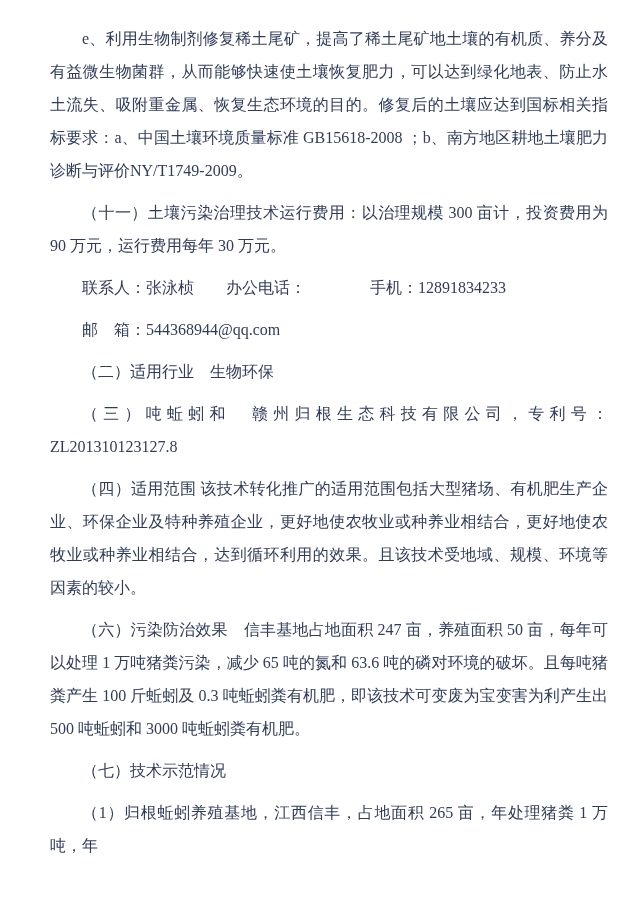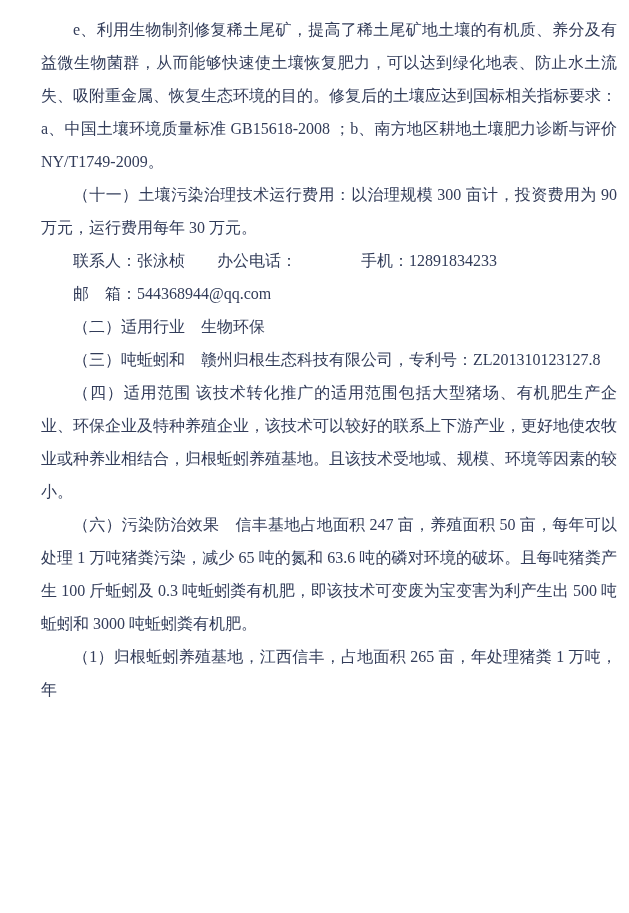--- a/index.html
+++ b/index.html
@@ -14,37 +14,38 @@
     box-sizing: border-box;
     background: #ffffff;
     padding: 13px 12px 0 41px;
     font-family: "Liberation Serif", "DejaVu Serif", serif;
     color: #323c59;
     font-size: 16px;
     line-height: 33px;
     overflow: hidden;
   }
   .page p {
-    margin: 0;
+    margin: 9px;
     text-indent: 2em;
     text-align: justify;
   }
   .heading {
     font-weight: bold;
     font-family: "Liberation Sans", "DejaVu Sans", sans-serif;
     letter-spacing: 0.5px;
   }
 </style>
 </head>
 <body>
 
 <div class="page">
   <p>e、利用生物制剂修复稀土尾矿，提高了稀土尾矿地土壤的有机质、养分及有益微生物菌群，从而能够快速使土壤恢复肥力，可以达到绿化地表、防止水土流失、吸附重金属、恢复生态环境的目的。修复后的土壤应达到国标相关指标要求：a、中国土壤环境质量标准 GB15618-2008 ；b、南方地区耕地土壤肥力诊断与评价NY/T1749-2009。</p>
   <p>（十一）土壤污染治理技术运行费用：以治理规模 300 亩计，投资费用为 90 万元，运行费用每年 30 万元。</p>
   <p>联系人：张泳桢　　办公电话：　　　　手机：12891834233</p>
   <p>邮　箱：544368944@qq.com</p>
   <p>（二）适用行业　生物环保</p>
   <p>（三）吨蚯蚓和　赣州归根生态科技有限公司，专利号：ZL201310123127.8</p>
-  <p>（四）适用范围 该技术转化推广的适用范围包括大型猪场、有机肥生产企业、环保企业及特种养殖企业，该技术可以较好的联系上下游产业，更好地使农牧业或种养业相结合，归根蚯蚓养殖基地。且该技术受地域、规模、环境等因素的较小。</p>
+  <p>（四）适用范围 该技术转化推广的适用范围包括大型猪场、有机肥生产企业、环保企业及特种养殖企业，更好地使农牧业或种养业相结合，更好地使农牧业或种养业相结合，达到循环利用的效果。且该技术受地域、规模、环境等因素的较小。</p>
   <p>（六）污染防治效果　信丰基地占地面积 247 亩，养殖面积 50 亩，每年可以处理 1 万吨猪粪污染，减少 65 吨的氮和 63.6 吨的磷对环境的破坏。且每吨猪粪产生 100 斤蚯蚓及 0.3 吨蚯蚓粪有机肥，即该技术可变废为宝变害为利产生出 500 吨蚯蚓和 3000 吨蚯蚓粪有机肥。</p>
+  <p>（七）技术示范情况</p>
   <p>（1）归根蚯蚓养殖基地，江西信丰，占地面积 265 亩，年处理猪粪 1 万吨，年</p>
 
 </div>
 
 </body></html>

